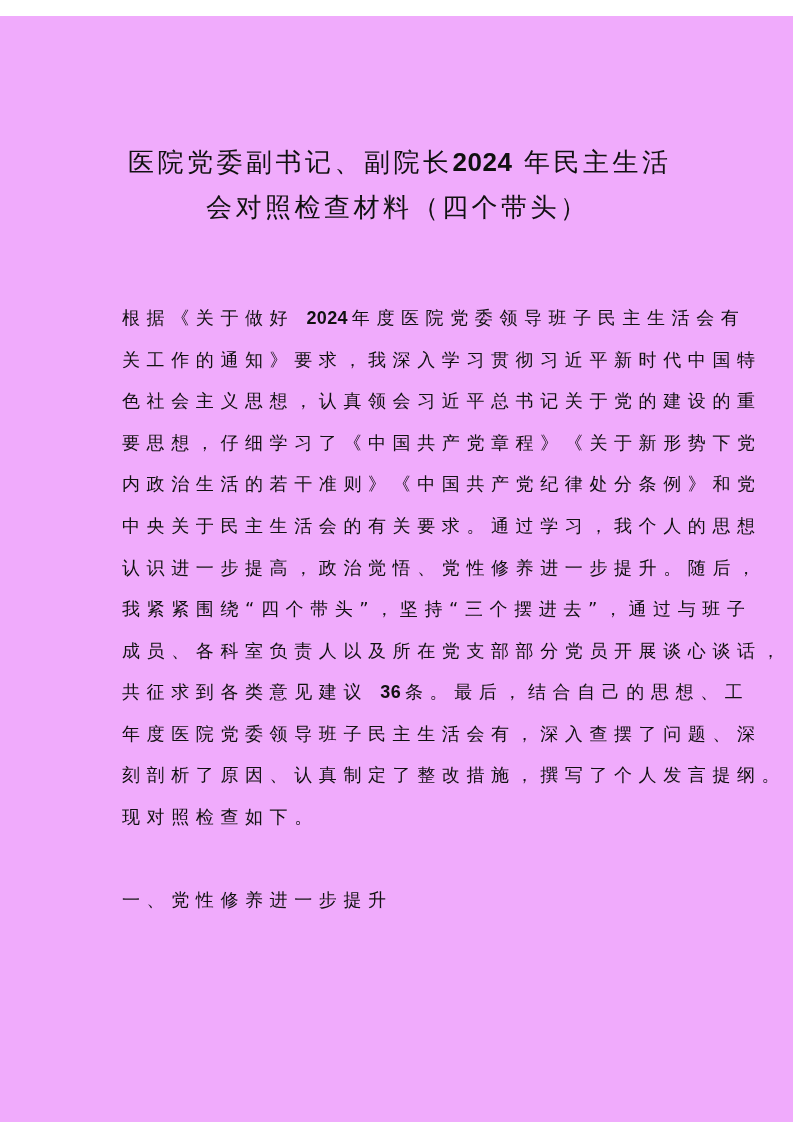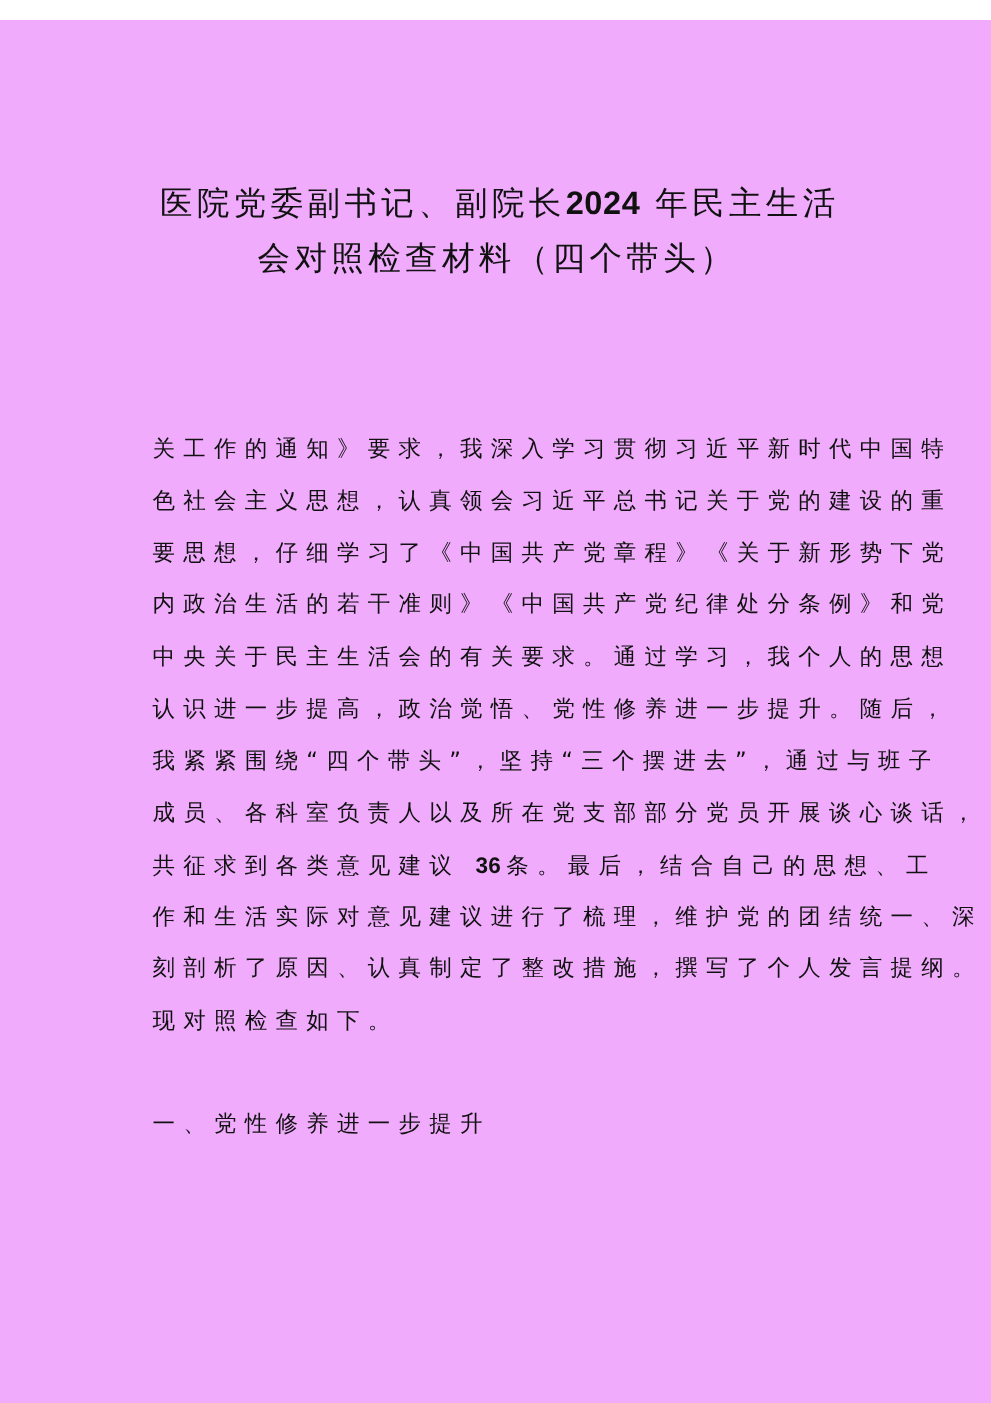--- a/index.html
+++ b/index.html
@@ -56,29 +56,30 @@
     }
   </style>
 </head>
 <body>
 
 <div class="page">
 
   <div class="title-line title-1"><span>医院党委副书记、副院长</span><span class="num">2024</span> <span>年民主生活</span></div>
   <div class="title-line title-2">会对照检查材料（四个带头）</div>
 
+  <div class="body-line" style="top:291px;"><span>根据《关于做好</span> <span class="num">2024</span><span>年度医院党委领导班子民主生活会有</span></div>
   <div class="body-line" style="top:333px;">关工作的通知》要求，我深入学习贯彻习近平新时代中国特</div>
   <div class="body-line" style="top:374px;">色社会主义思想，认真领会习近平总书记关于党的建设的重</div>
   <div class="body-line" style="top:416px;">要思想，仔细学习了《中国共产党章程》《关于新形势下党</div>
   <div class="body-line" style="top:457px;">内政治生活的若干准则》《中国共产党纪律处分条例》和党</div>
   <div class="body-line" style="top:541px;">认识进一步提高，政治觉悟、党性修养进一步提升。随后，</div>
   <div class="body-line" style="top:499px;">中央关于民主生活会的有关要求。通过学习，我个人的思想</div>
   <div class="body-line" style="top:582px;">我紧紧围绕“四个带头”，坚持“三个摆进去”，通过与班子</div>
   <div class="body-line" style="top:624px;">成员、各科室负责人以及所在党支部部分党员开展谈心谈话，</div>
   <div class="body-line" style="top:665px;"><span>共征求到各类意见建议</span> <span class="num">36</span><span>条。最后，结合自己的思想、工</span></div>
-  <div class="body-line" style="top:707px;">作和生活实际对意见建议进行了梳理，维护党的团结统一、深</div>
+  <div class="body-line" style="top:707px;">年度医院党委领导班子民主生活会有，深入查摆了问题、深</div>
   <div class="body-line" style="top:748px;">刻剖析了原因、认真制定了整改措施，撰写了个人发言提纲。</div>
   <div class="body-line" style="top:790px;">现对照检查如下。</div>
 
   <div class="body-line" style="top:873px;">一、党性修养进一步提升</div>
 
 
 </div>
 
 </body></html>

